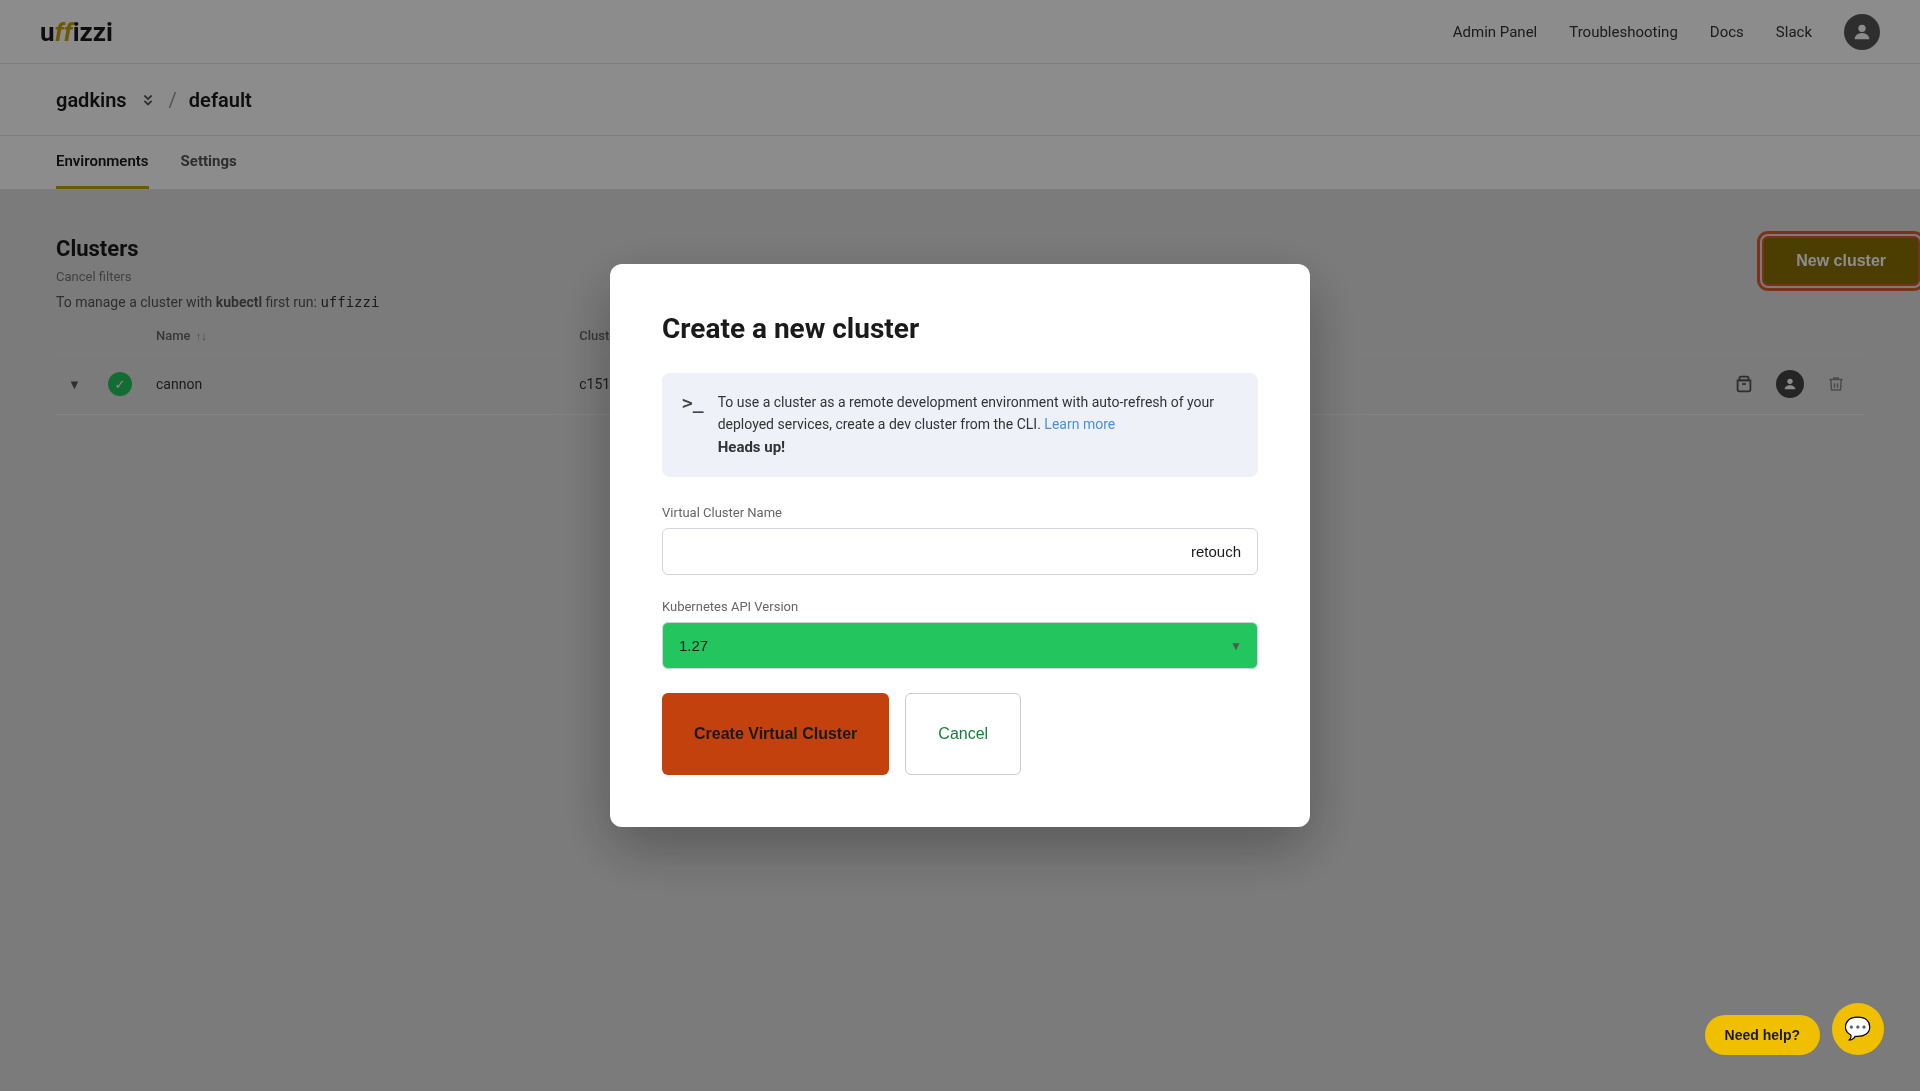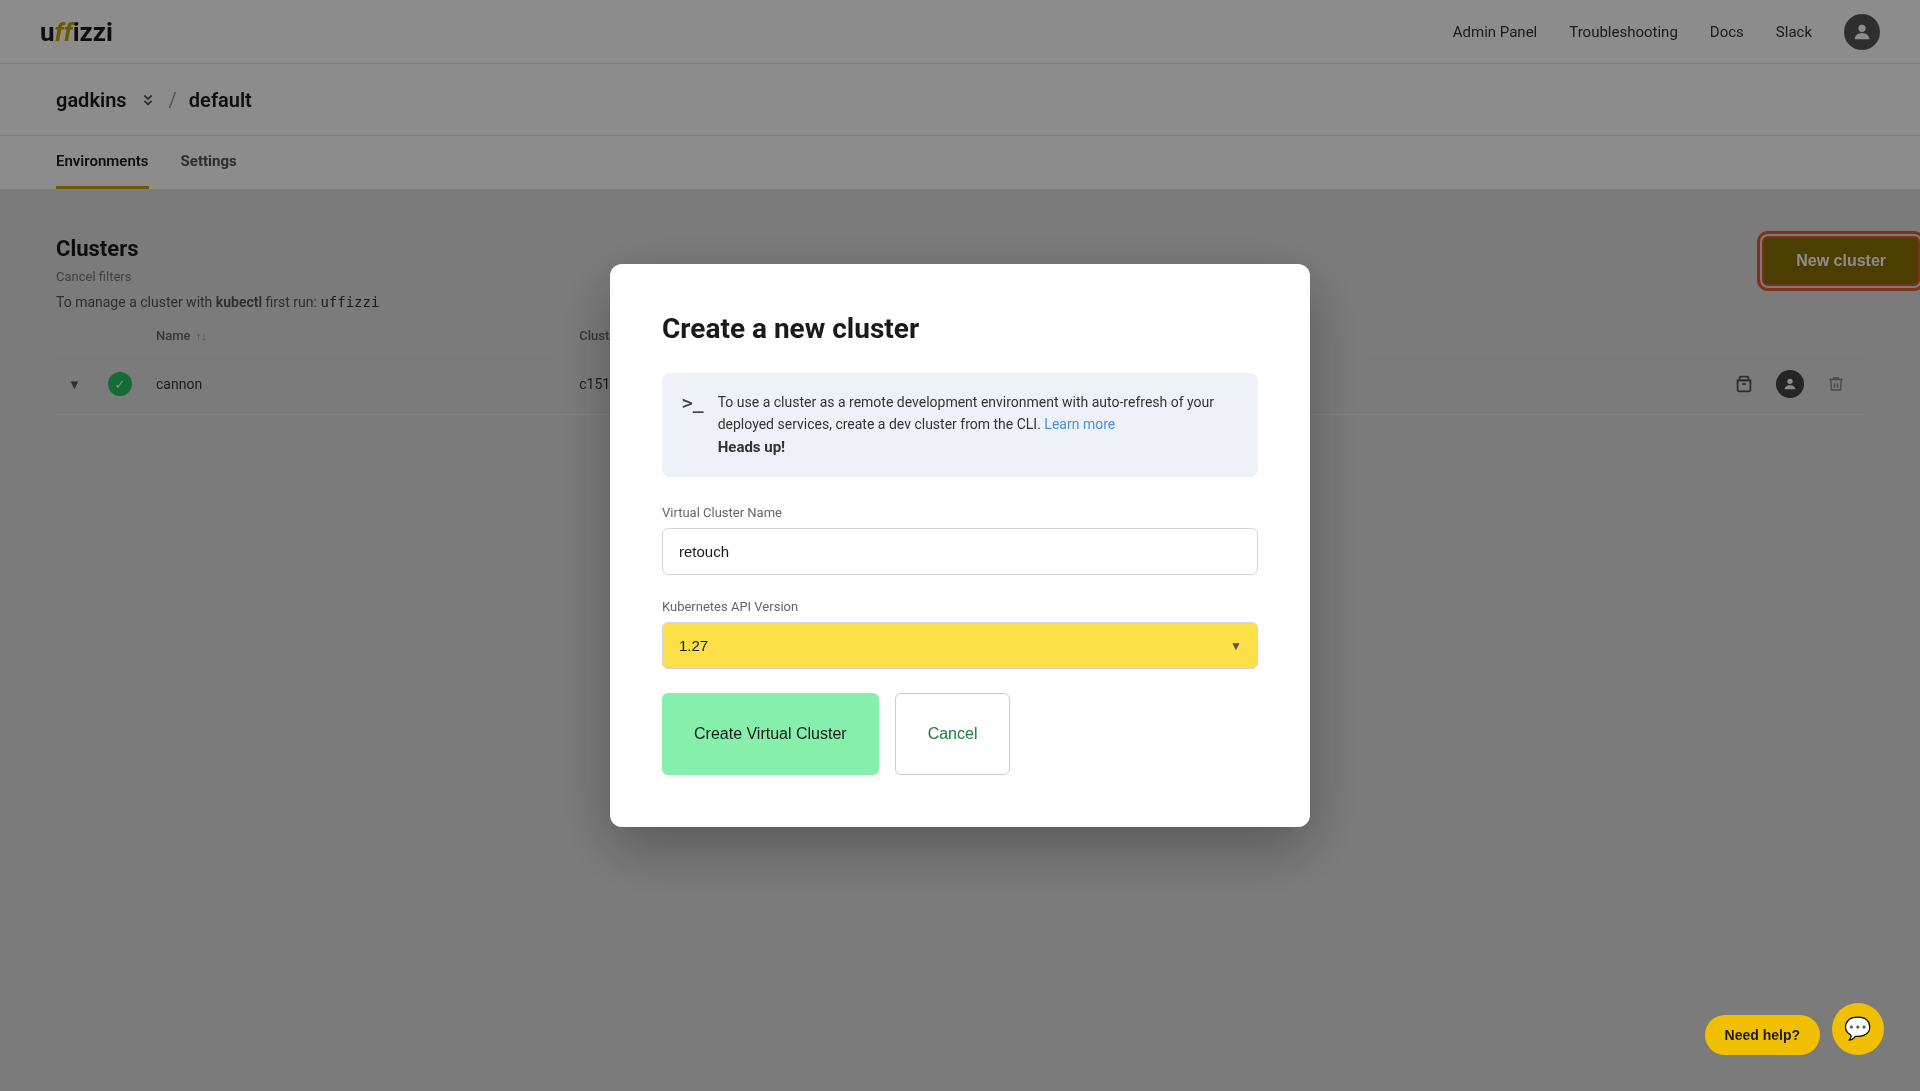--- a/index.html
+++ b/index.html
@@ -334,60 +334,61 @@
     }
     .form-input {
       width: 100%;
       border: 1.5px solid #d0d5dd;
       border-radius: 6px;
       padding: 14px 16px;
       font-size: 15px;
       color: #1a1a1a;
       outline: none;
       background: white;
+      text-align: right;
     }
     .form-select-wrapper {
       position: relative;
     }
     .form-select {
       width: 100%;
       border: 1.5px solid #d0d5dd;
       border-radius: 6px;
       padding: 14px 16px;
       font-size: 15px;
       color: #1a1a1a;
       outline: none;
-      background: #fde047;
+      background: #22c55e;
       appearance: none;
       cursor: pointer;
     }
     .select-arrow {
       position: absolute;
       right: 16px;
       top: 50%;
       transform: translateY(-50%);
       pointer-events: none;
       color: #555;
       font-size: 12px;
     }
 
     
     .modal-actions {
       display: flex;
       gap: 16px;
       margin-top: 12px;
     }
     .btn-primary {
-      background: #86efac;
+      background: #c2410c;
       color: #1a1a1a;
       border: none;
       border-radius: 6px;
       padding: 32px 32px;
       font-size: 16px;
-      font-weight: 400;
+      font-weight: 700;
       cursor: pointer;
     }
     .btn-secondary {
       background: white;
       color: #15803d;
       border: 1.5px solid #ccc;
       border-radius: 6px;
       padding: 16px 32px;
       font-size: 16px;
       font-weight: 500;

